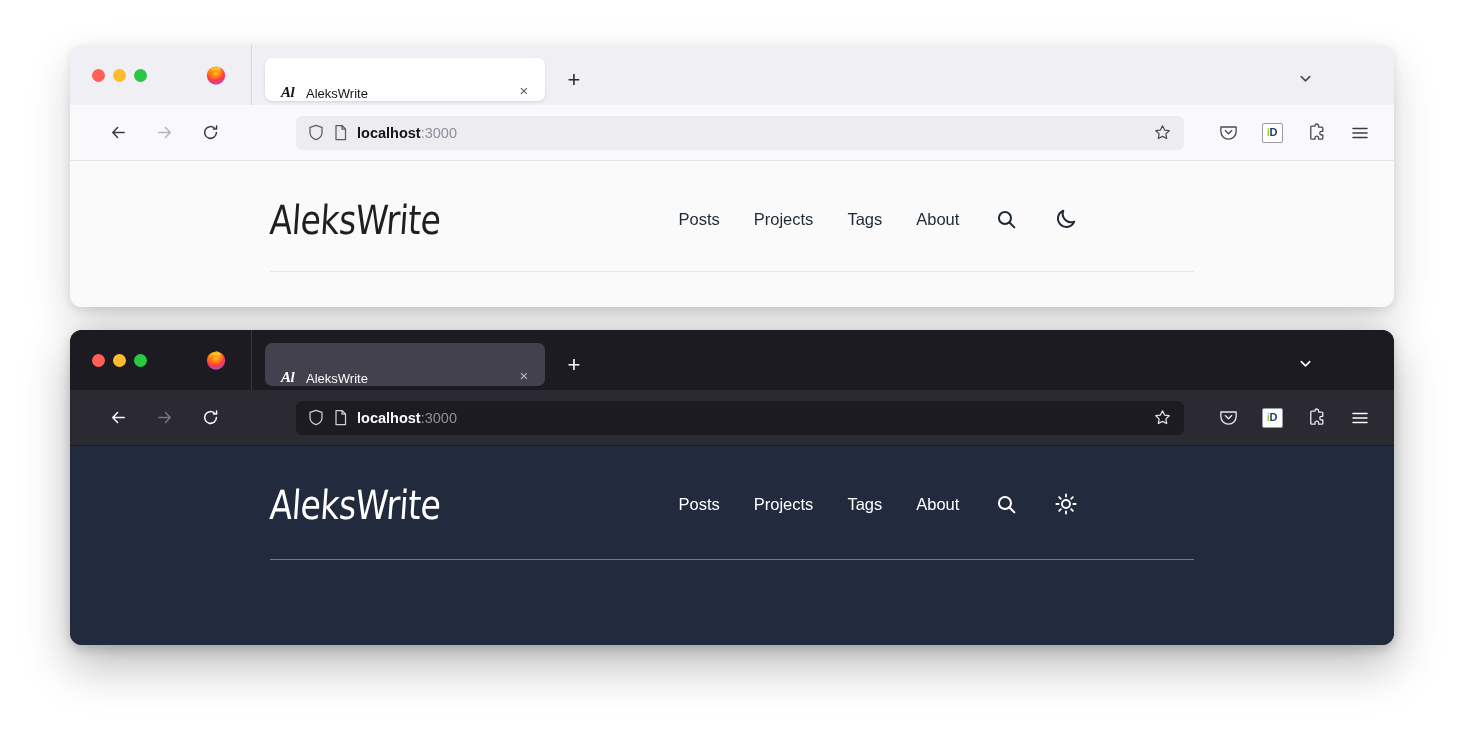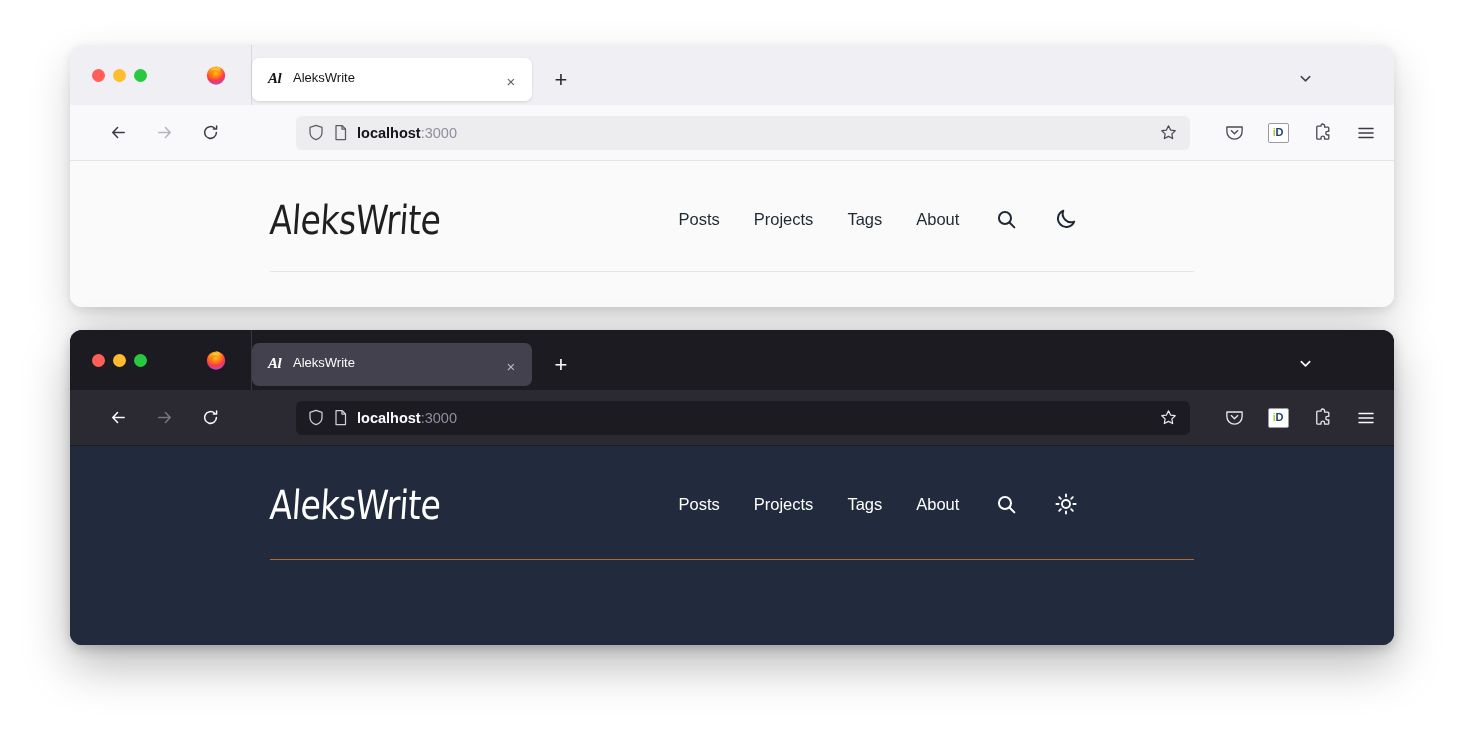--- a/index.html
+++ b/index.html
@@ -75,27 +75,27 @@
   .tabstrip-sep {
     width: 1px;
     height: 60px;
     margin-left: 24px;
   }
   .light .tabstrip-sep { background: #d8d8de; }
   .dark  .tabstrip-sep { background: #38383f; }
 
   .tab {
     position: relative;
-    margin-left: 0;
+    margin-left: 13px;
     margin-bottom: 4px;
     height: 43px;
     width: 280px;
     border-radius: 7px;
     display: flex;
-    align-items: flex-start;
+    align-items: flex-end;
     padding: 12px 10px 0 14px;
     gap: 10px;
   }
   .light .tab { background: #ffffff; box-shadow: 0 1px 3px rgba(0,0,0,0.12); }
   .dark  .tab { background: #42414d; }
 
   .tab-favicon {
     width: 17px; height: 17px;
     flex: 0 0 17px;
     display: flex;
@@ -157,21 +157,21 @@
     align-items: center;
     justify-content: center;
     border-radius: 5px;
   }
 
   
   .navbar {
     height: 56px;
     display: flex;
     align-items: center;
-    padding: 0 12px 0 18px;
+    padding: 0 18px 0 18px;
     gap: 0;
   }
   .light .navbar { background: #f9f9fb; border-bottom: 1px solid #e4e4e8; }
   .dark  .navbar { background: #2b2a33; border-bottom: 1px solid #1c1b22; }
 
   .nav-btn {
     width: 36px; height: 36px;
     display: flex;
     align-items: center;
     justify-content: center;

